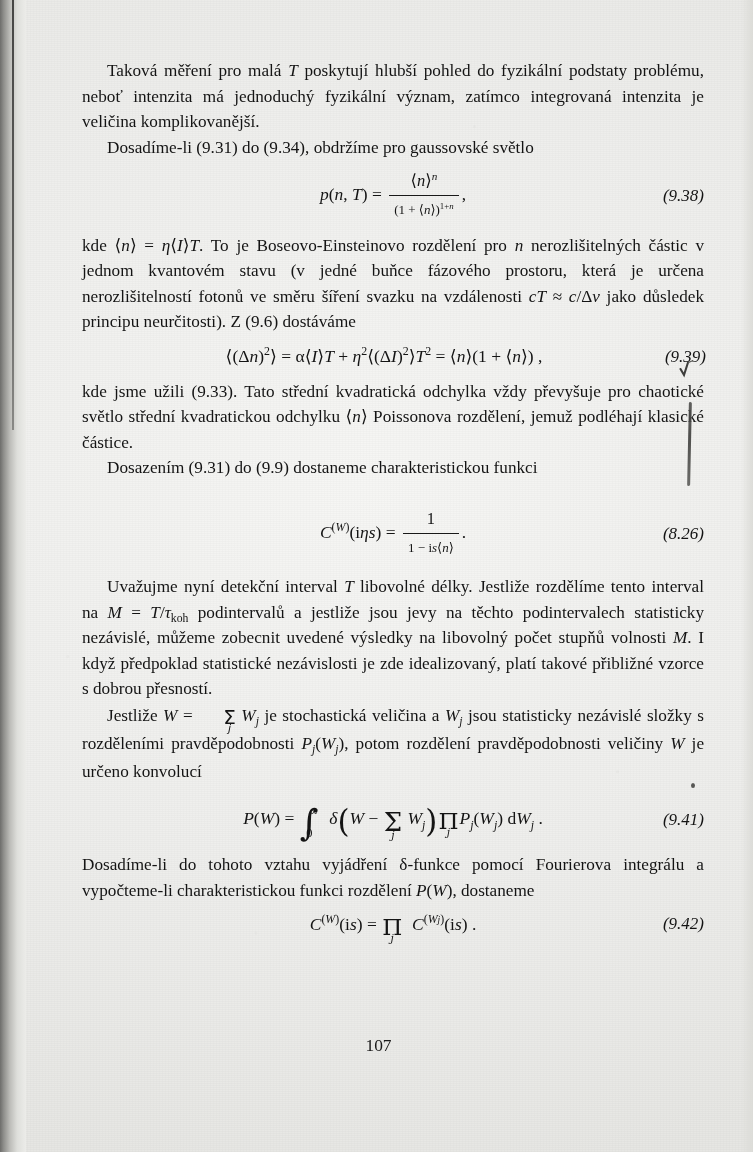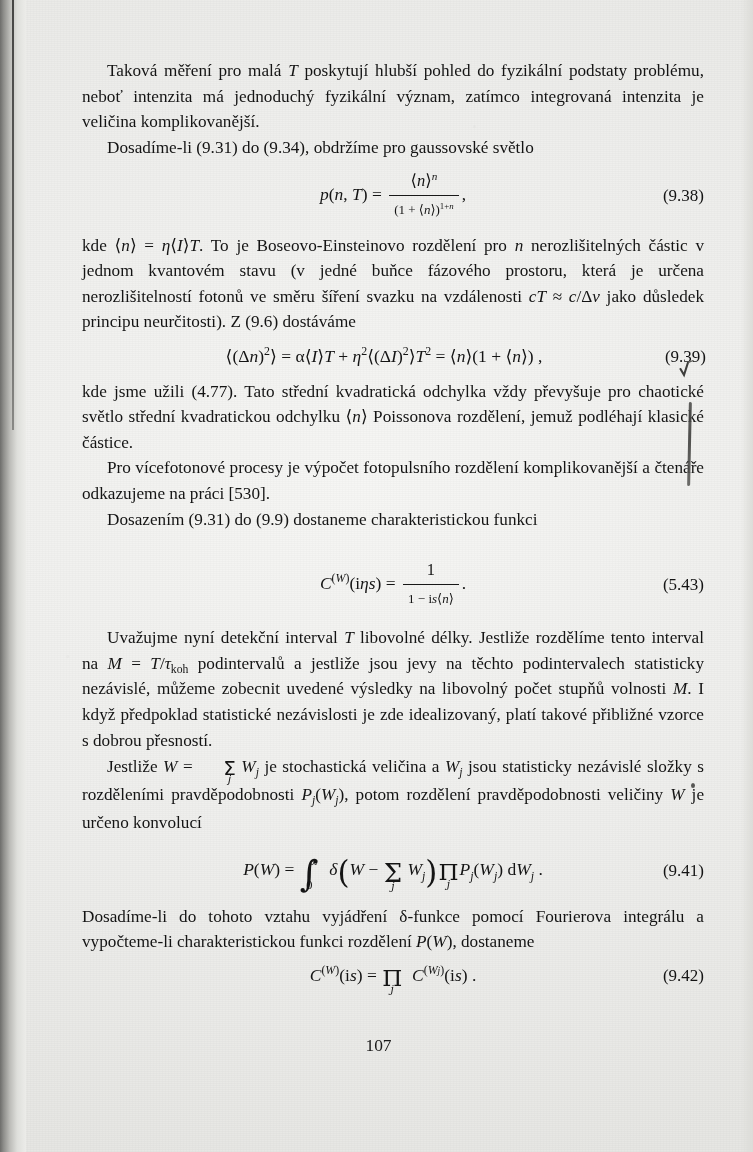--- a/index.html
+++ b/index.html
@@ -64,20 +64,21 @@
     display:block;
     position:relative;
     text-align:center;
     margin:9px 0 9px 0;
     text-indent:0;
   }
   .eqnum{
     position:absolute;right:0;top:50%;
     transform:translateY(-50%);
     font-size:17px;
+    font-style:italic;
   }
   .eqbody{display:inline-block;font-size:17.5px;}
   i,.it{font-style:italic;}
   
   .frac{display:inline-block;vertical-align:middle;text-align:center;position:relative;top:-1px;margin:0 3px;}
   .frac .num{display:block;padding:0 5px 1px;font-size:16.5px;}
   .frac .den{display:block;padding:1px 5px 0;border-top:1.3px solid #1e1e1e;font-size:13px;}
   sup{font-size:.68em;vertical-align:super;line-height:0;}
   sub{font-size:.68em;vertical-align:sub;line-height:0;}
   .supit{font-size:.68em;vertical-align:super;line-height:0;font-style:italic;}
@@ -147,35 +148,34 @@
 
   <p class="blur"><span>kde </span>⟨<i>n</i>⟩<span> = </span><i>η</i>⟨<i>I</i>⟩<i>T</i><span>. To je Boseovo-Einsteinovo rozdělení pro </span><i>n</i><span> nerozlišitelných částic v jednom kvantovém stavu (v jedné buňce fázového prostoru, která je určena nerozlišitelností fotonů ve směru šíření svazku na vzdálenosti </span><i>cT</i> ≈ <i>c</i>/Δ<i>ν</i><span> jako důsledek principu neurčitosti). Z (9.6) dostáváme</span></p>
 
   <div class="eqline blur">
     <span class="eqbody" style="margin-right:18px">
       ⟨(Δ<i>n</i>)<sup>2</sup>⟩ = α⟨<i>I</i>⟩<i>T</i> + <i>η</i><sup>2</sup>⟨(Δ<i>I</i>)<sup>2</sup>⟩<i>T</i><sup>2</sup> = ⟨<i>n</i>⟩(1 + ⟨<i>n</i>⟩) ,
     </span>
     <span class="eqnum" style="right:-2px">(9.39)</span>
   </div>
 
-  <p class="blur"><span>kde jsme užili (4.77). Tato střední kvadratická odchylka vždy převyšuje pro chaotické světlo střední kvadratickou odchylku </span>⟨<i>n</i>⟩<span> Poissonova rozdělení, jemuž podléhají klasické částice.</span></p>
-
-  <p class="ind blur">Pro vícefotonové procesy je výpočet fotopulsního rozdělení komplikovanější a čtenáře odkazujeme na práci [530].</p>
+  <p class="blur"><span>kde jsme užili (9.33). Tato střední kvadratická odchylka vždy převyšuje pro chaotické světlo střední kvadratickou odchylku </span>⟨<i>n</i>⟩<span> Poissonova rozdělení, jemuž podléhají klasické částice.</span></p>
+
 
   <p class="ind blur">Dosazením (9.31) do (9.9) dostaneme charakteristickou funkci</p>
 
   <div class="eqline blur" style="margin:26px 0 13px">
     <span class="eqbody">
       <i>C</i><sup>(<i>W</i>)</sup>(i<i>ηs</i>) =
       <span class="frac">
         <span class="num">1</span>
         <span class="den">1 − i<i>s</i>⟨<i>n</i>⟩</span>
       </span>.
     </span>
-    <span class="eqnum">(5.43)</span>
+    <span class="eqnum">(8.26)</span>
   </div>
 
   <p class="ind blur"><span>Uvažujme nyní detekční interval </span><i>T</i><span> libovolné délky. Jestliže rozdělíme tento interval na </span><i>M</i> = <i>T</i>/<i>τ</i><sub style="font-style:normal">koh</sub><span> podintervalů a jestliže jsou jevy na těchto podintervalech statisticky nezávislé, můžeme zobecnit uvedené výsledky na libovolný počet stupňů volnosti </span><i>M</i><span>. I když předpoklad statistické nezávislosti je zde idealizovaný, platí takové přibližné vzorce s dobrou přesností.</span></p>
 
   <p class="ind blur" style="line-height:28px"><span>Jestliže </span><i>W</i> = <span class="insum">Σ<span class="sublim">j</span></span> <i>W</i><span class="subit">j</span><span> je stochastická veličina a </span><i>W</i><span class="subit">j</span><span> jsou statisticky nezávislé složky s rozděleními pravděpodobnosti </span><i>P</i><span class="subit">j</span>(<i>W</i><span class="subit">j</span>)<span>, potom rozdělení pravděpodobnosti veličiny </span><i>W</i><span> je určeno konvolucí</span></p>
 
   <div class="eqline blur" style="margin:20px 0 18px">
     <span class="eqbody">
       <i>P</i>(<i>W</i>) =
       <span class="intg">∫<span class="lim above">∞</span><span class="lim below">0</span></span>

